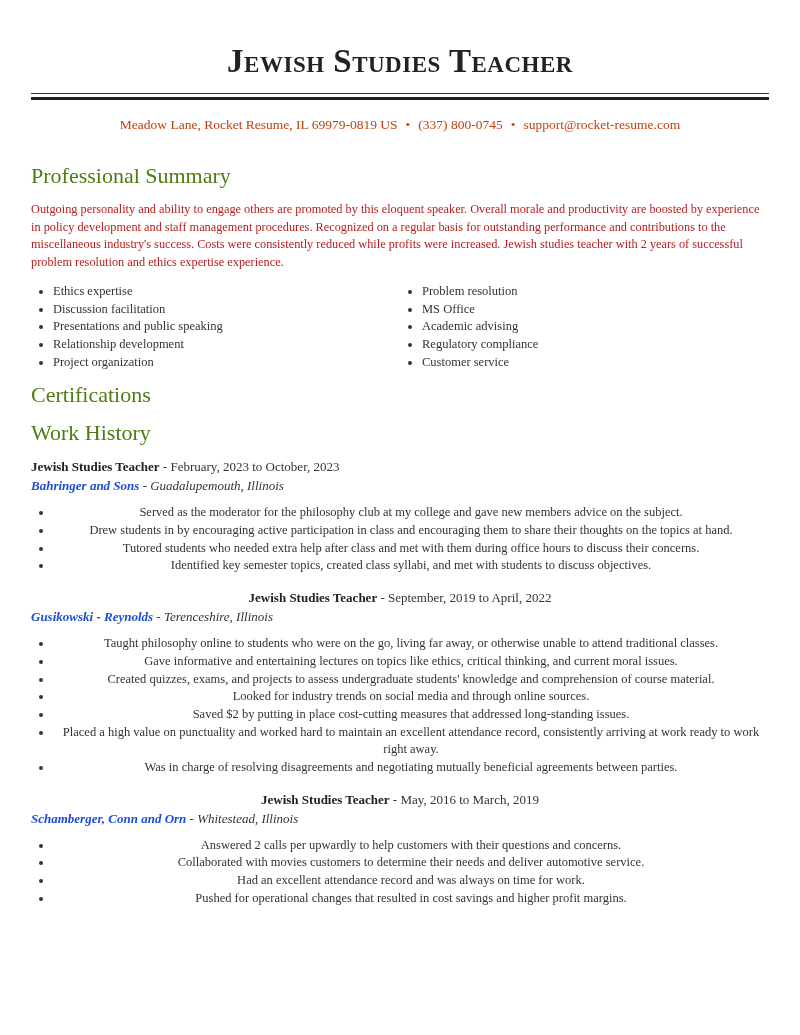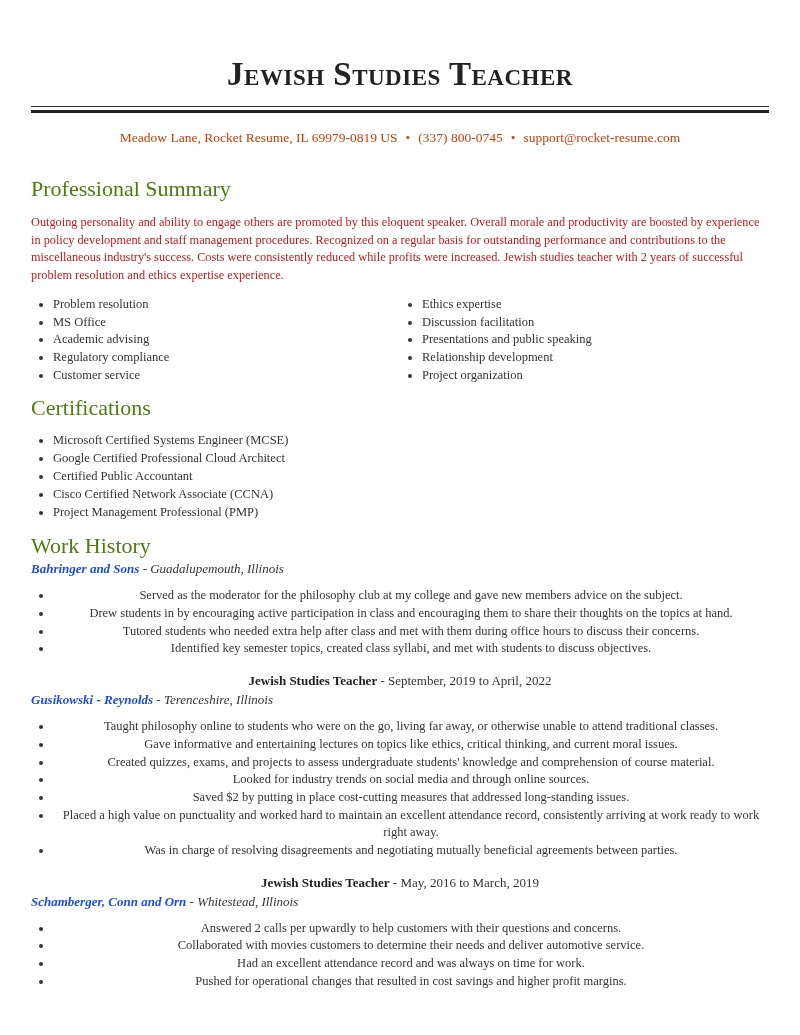--- a/index.html
+++ b/index.html
@@ -2,21 +2,21 @@
 <html><head>
   <meta charset="utf-8">
   <style>
     html, body { margin: 0; padding: 0; background: #ffffff; }
     body {
       width: 800px; height: 1035px; overflow: hidden;
       font-family: "Liberation Serif", "DejaVu Serif", serif;
       color: #2b2b2b;
       position: relative;
     }
-    .page { padding: 2px 31px; margin-top: 23px; }
+    .page { padding: 12px 31px; }
     .name {
       text-align: center;
       font-size: 33px;
       font-weight: bold;
       font-variant: small-caps;
       letter-spacing: 0.5px;
       color: #222;
       margin: 0;
       padding-top: 29px;
       line-height: 40px;
@@ -90,47 +90,41 @@
   <div class="rule"></div>
   <div class="contact">
     <span>Meadow Lane, Rocket Resume, IL 69979-0819 US</span><span class="sep">•</span><span>(337) 800-0745</span><span class="sep">•</span><span>support@rocket-resume.com</span>
   </div>
 
   <h2 class="summary-h">Professional Summary</h2>
   <p class="summary">Outgoing personality and ability to engage others are promoted by this eloquent speaker. Overall morale and productivity are boosted by experience in policy development and staff management procedures. Recognized on a regular basis for outstanding performance and contributions to the miscellaneous industry's success. Costs were consistently reduced while profits were increased. Jewish studies teacher with 2 years of successful problem resolution and ethics expertise experience.</p>
 
   <div class="skills">
     <ul>
+      <li>Ethics expertise</li>
+      <li>Discussion facilitation</li>
+      <li>Presentations and public speaking</li>
+      <li>Relationship development</li>
+      <li>Project organization</li>
+    </ul>
+    <ul>
       <li>Problem resolution</li>
       <li>MS Office</li>
       <li>Academic advising</li>
       <li>Regulatory compliance</li>
       <li>Customer service</li>
     </ul>
-    <ul>
-      <li>Ethics expertise</li>
-      <li>Discussion facilitation</li>
-      <li>Presentations and public speaking</li>
-      <li>Relationship development</li>
-      <li>Project organization</li>
-    </ul>
   </div>
 
   <h2 class="cert-h">Certifications</h2>
-  <ul class="certs">
-    <li>Microsoft Certified Systems Engineer (MCSE)</li>
-    <li>Google Certified Professional Cloud Architect</li>
-    <li>Certified Public Accountant</li>
-    <li>Cisco Certified Network Associate (CCNA)</li>
-    <li>Project Management Professional (PMP)</li>
-  </ul>
 
   <h2 class="work-h">Work History</h2>
 
   <div class="job">
+    <div class="job-title"><b>Jewish Studies Teacher</b><span> - February, 2023 to October, 2023</span></div>
     <div class="job-company"><b>Bahringer and Sons</b><span> - Guadalupemouth, Illinois</span></div>
     <ul class="job-bullets">
       <li>Served as the moderator for the philosophy club at my college and gave new members advice on the subject.</li>
       <li>Drew students in by encouraging active participation in class and encouraging them to share their thoughts on the topics at hand.</li>
       <li>Tutored students who needed extra help after class and met with them during office hours to discuss their concerns.</li>
       <li>Identified key semester topics, created class syllabi, and met with students to discuss objectives.</li>
     </ul>
   </div>
 
   <div class="job">

